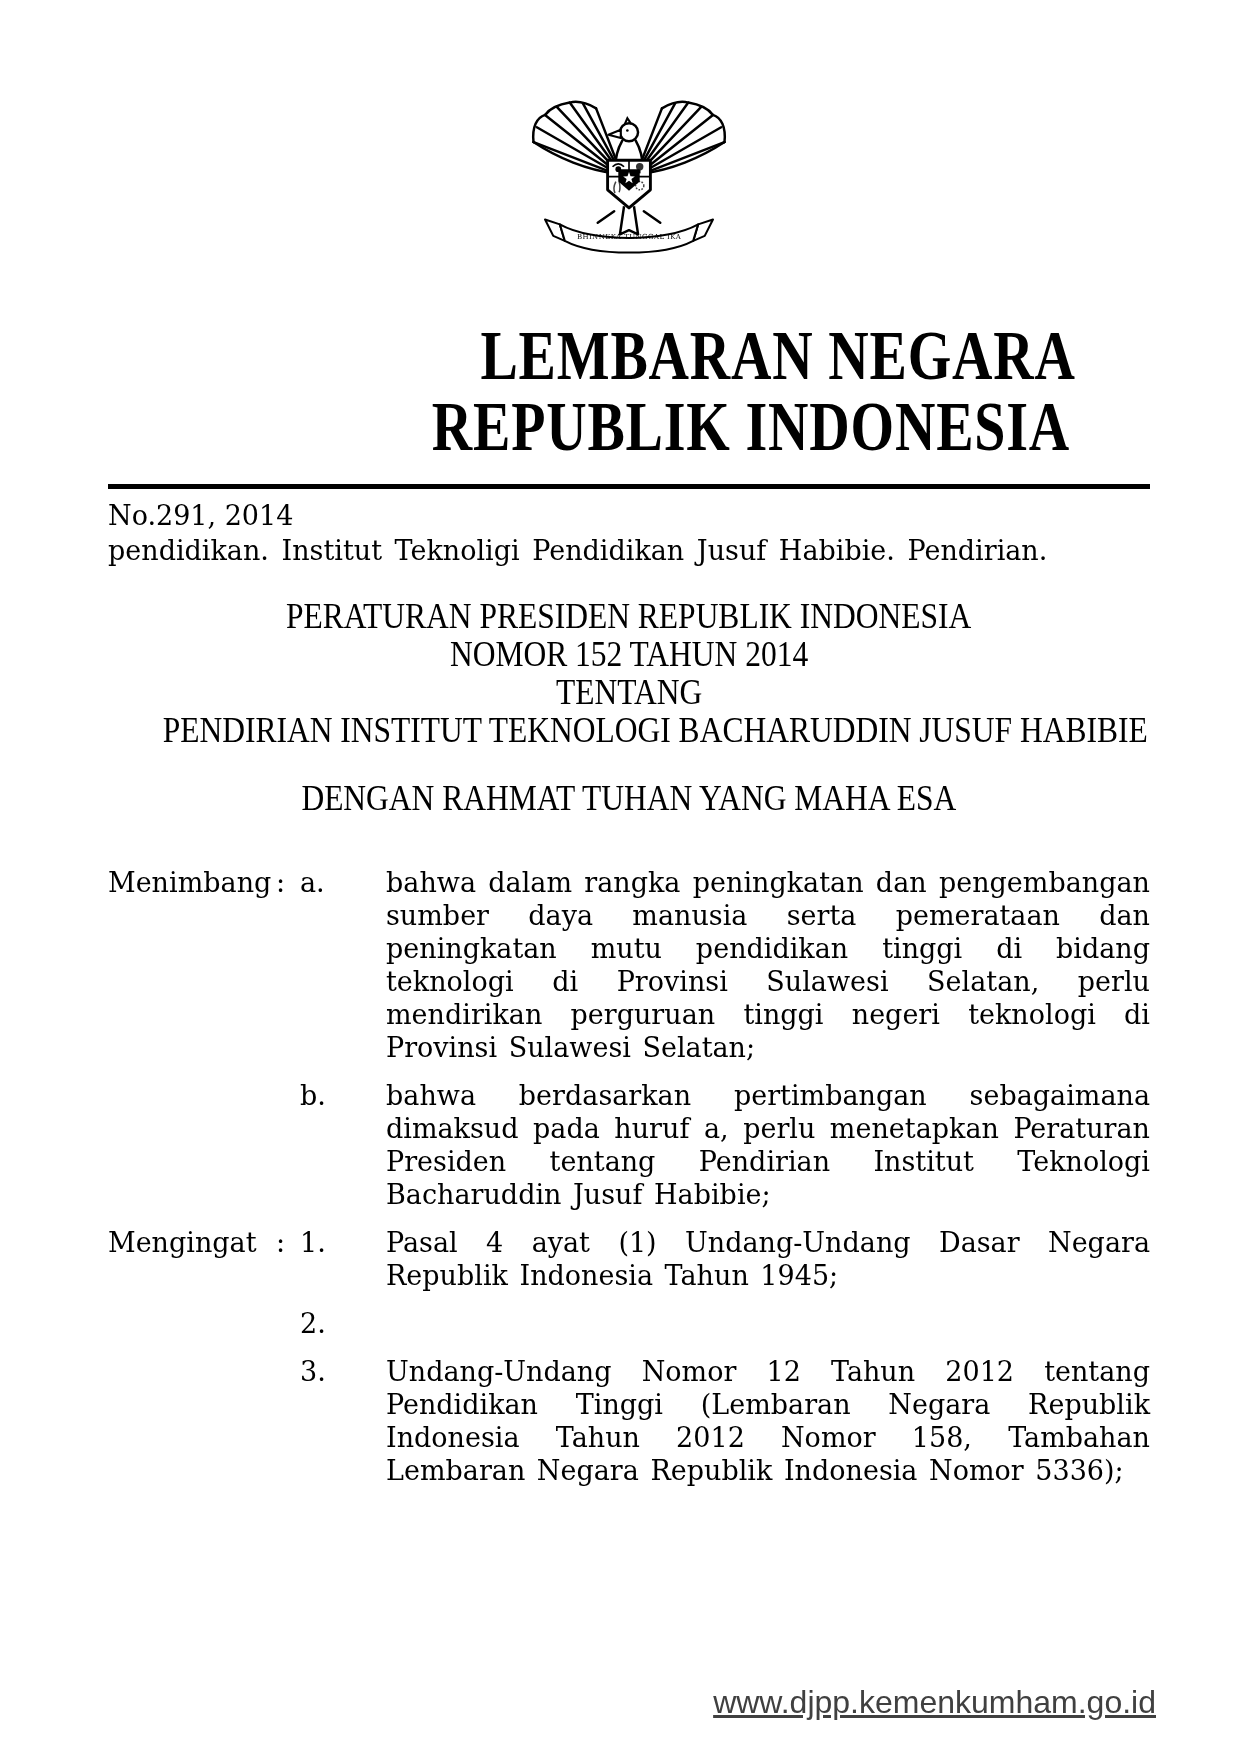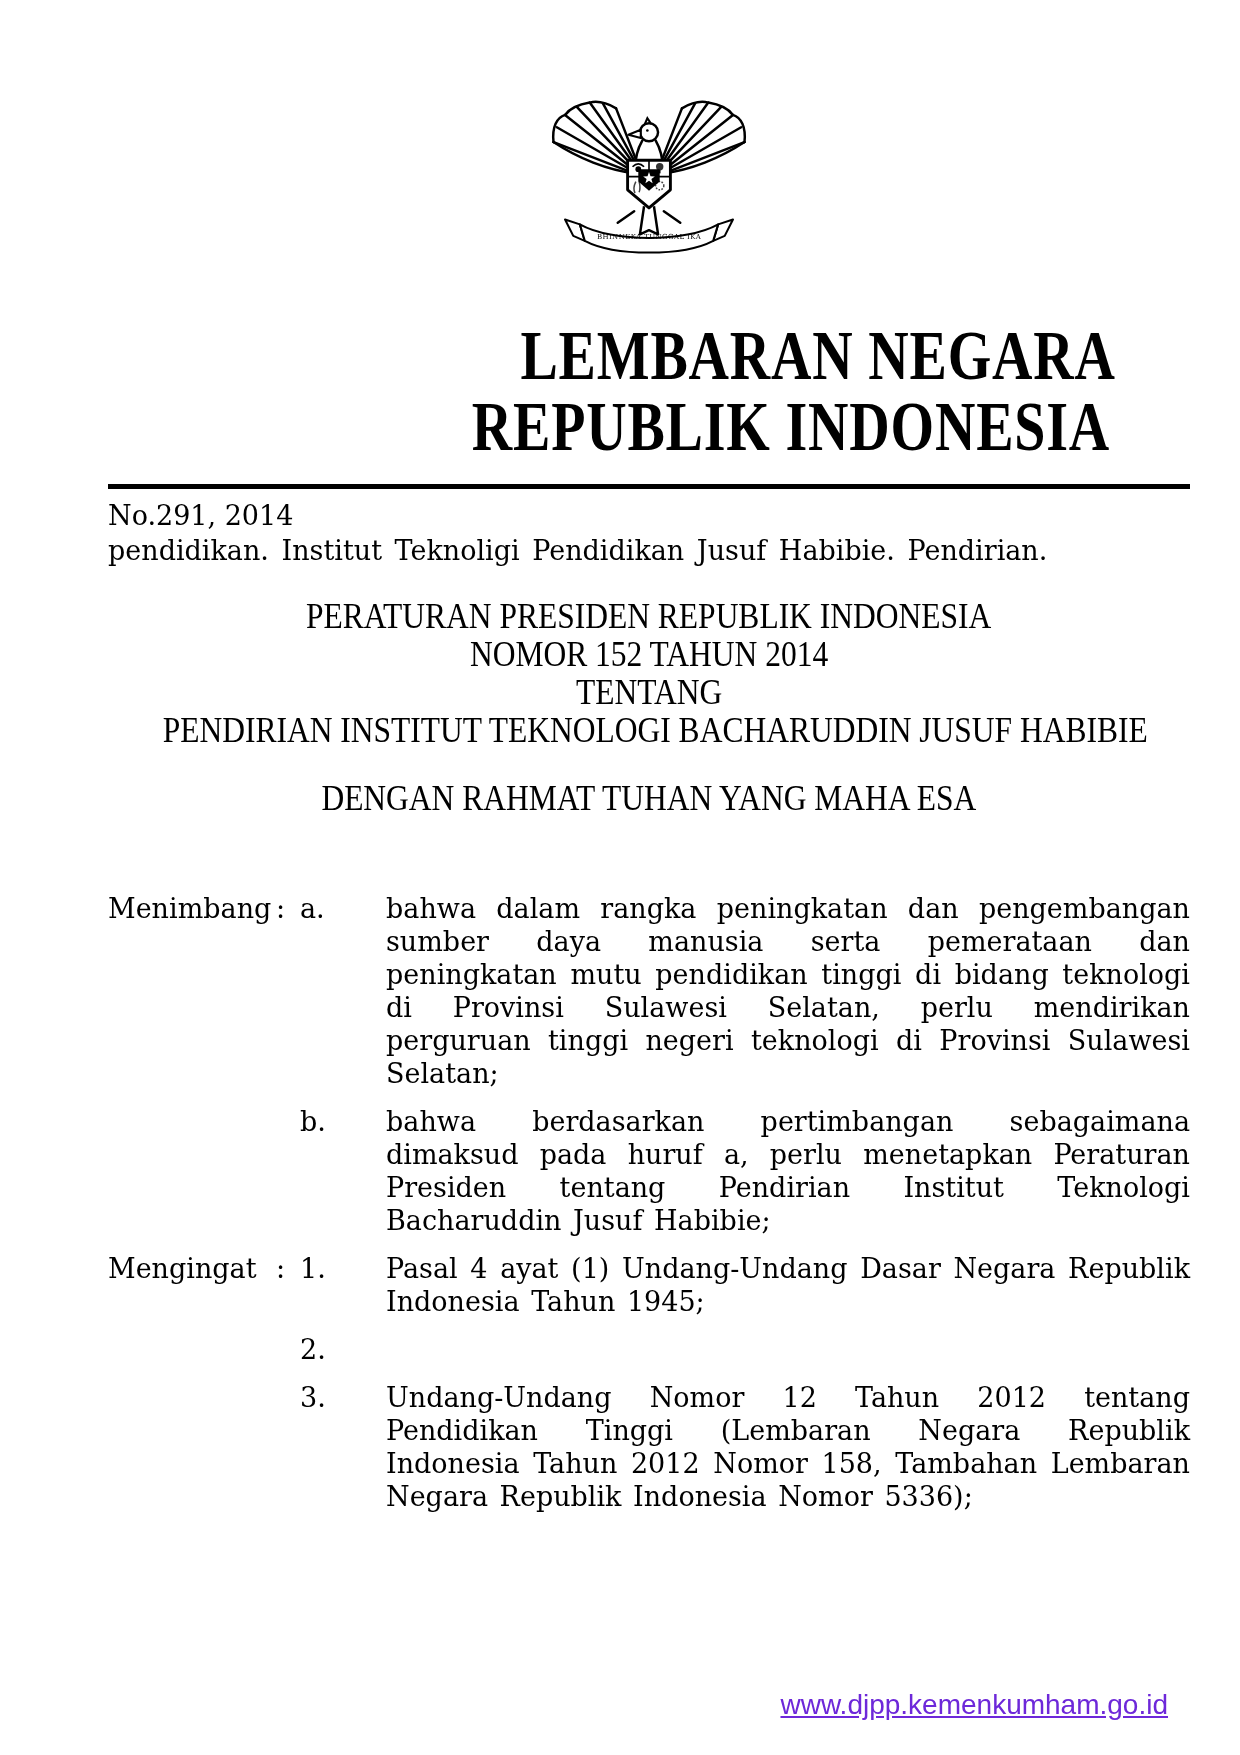--- a/index.html
+++ b/index.html
@@ -2,21 +2,21 @@
 <html><head>
 <meta charset="utf-8">
 <style>
   html,body{margin:0;padding:0;background:#ffffff;}
   .page{
     position:relative;
     width:1240px;height:1755px;
     margin:0 auto;
     background:#ffffff;
     box-sizing:border-box;
-    padding:0 50px 0 108px;
+    padding:0 90px 0 108px;
     font-family:"DejaVu Serif",serif;
     color:#000;
     overflow:hidden;
   }
   .emblem{display:block;width:214px;height:200px;margin:82px auto 0;}
   .doc-title{
     margin-top:38px;
     text-align:right;
     font-family:"Liberation Serif",serif;
     font-weight:bold;
@@ -32,32 +32,32 @@
   .masthead-no{width:360px;flex:none;}
   .masthead-note{flex:1;text-align:justify;word-spacing:4px;}
   .headings{
     margin-top:30px;
     text-align:center;
     font-family:"Liberation Serif",serif;
     font-size:35px;
     line-height:38px;
   }
   .invocation{margin-top:30px;}
-  .considerations{margin-top:74px;font-size:27px;line-height:33px;}
+  .considerations{margin-top:48px;font-size:27px;line-height:33px;}
   .c-row{display:grid;grid-template-columns:168px 24px 86px 1fr;margin-bottom:15px;}
   .c-label{text-align:left;}
   .c-colon{text-align:left;}
   .c-marker{text-align:left;}
   .c-text{text-align:justify;word-spacing:3px;}
   .footer-link{
     position:absolute;
-    right:72px;bottom:34px;
+    right:84px;bottom:34px;
     font-family:"Liberation Sans",sans-serif;
-    font-size:28px;
-    color:#6d28d9;
+    font-size:32px;
+    color:#404040;
     text-decoration:underline;
     cursor:pointer;
   }
 </style>
 </head>
 <body>
 
 <div class="page">
 
   <svg class="emblem" viewBox="0 0 260 205" aria-hidden="true">

